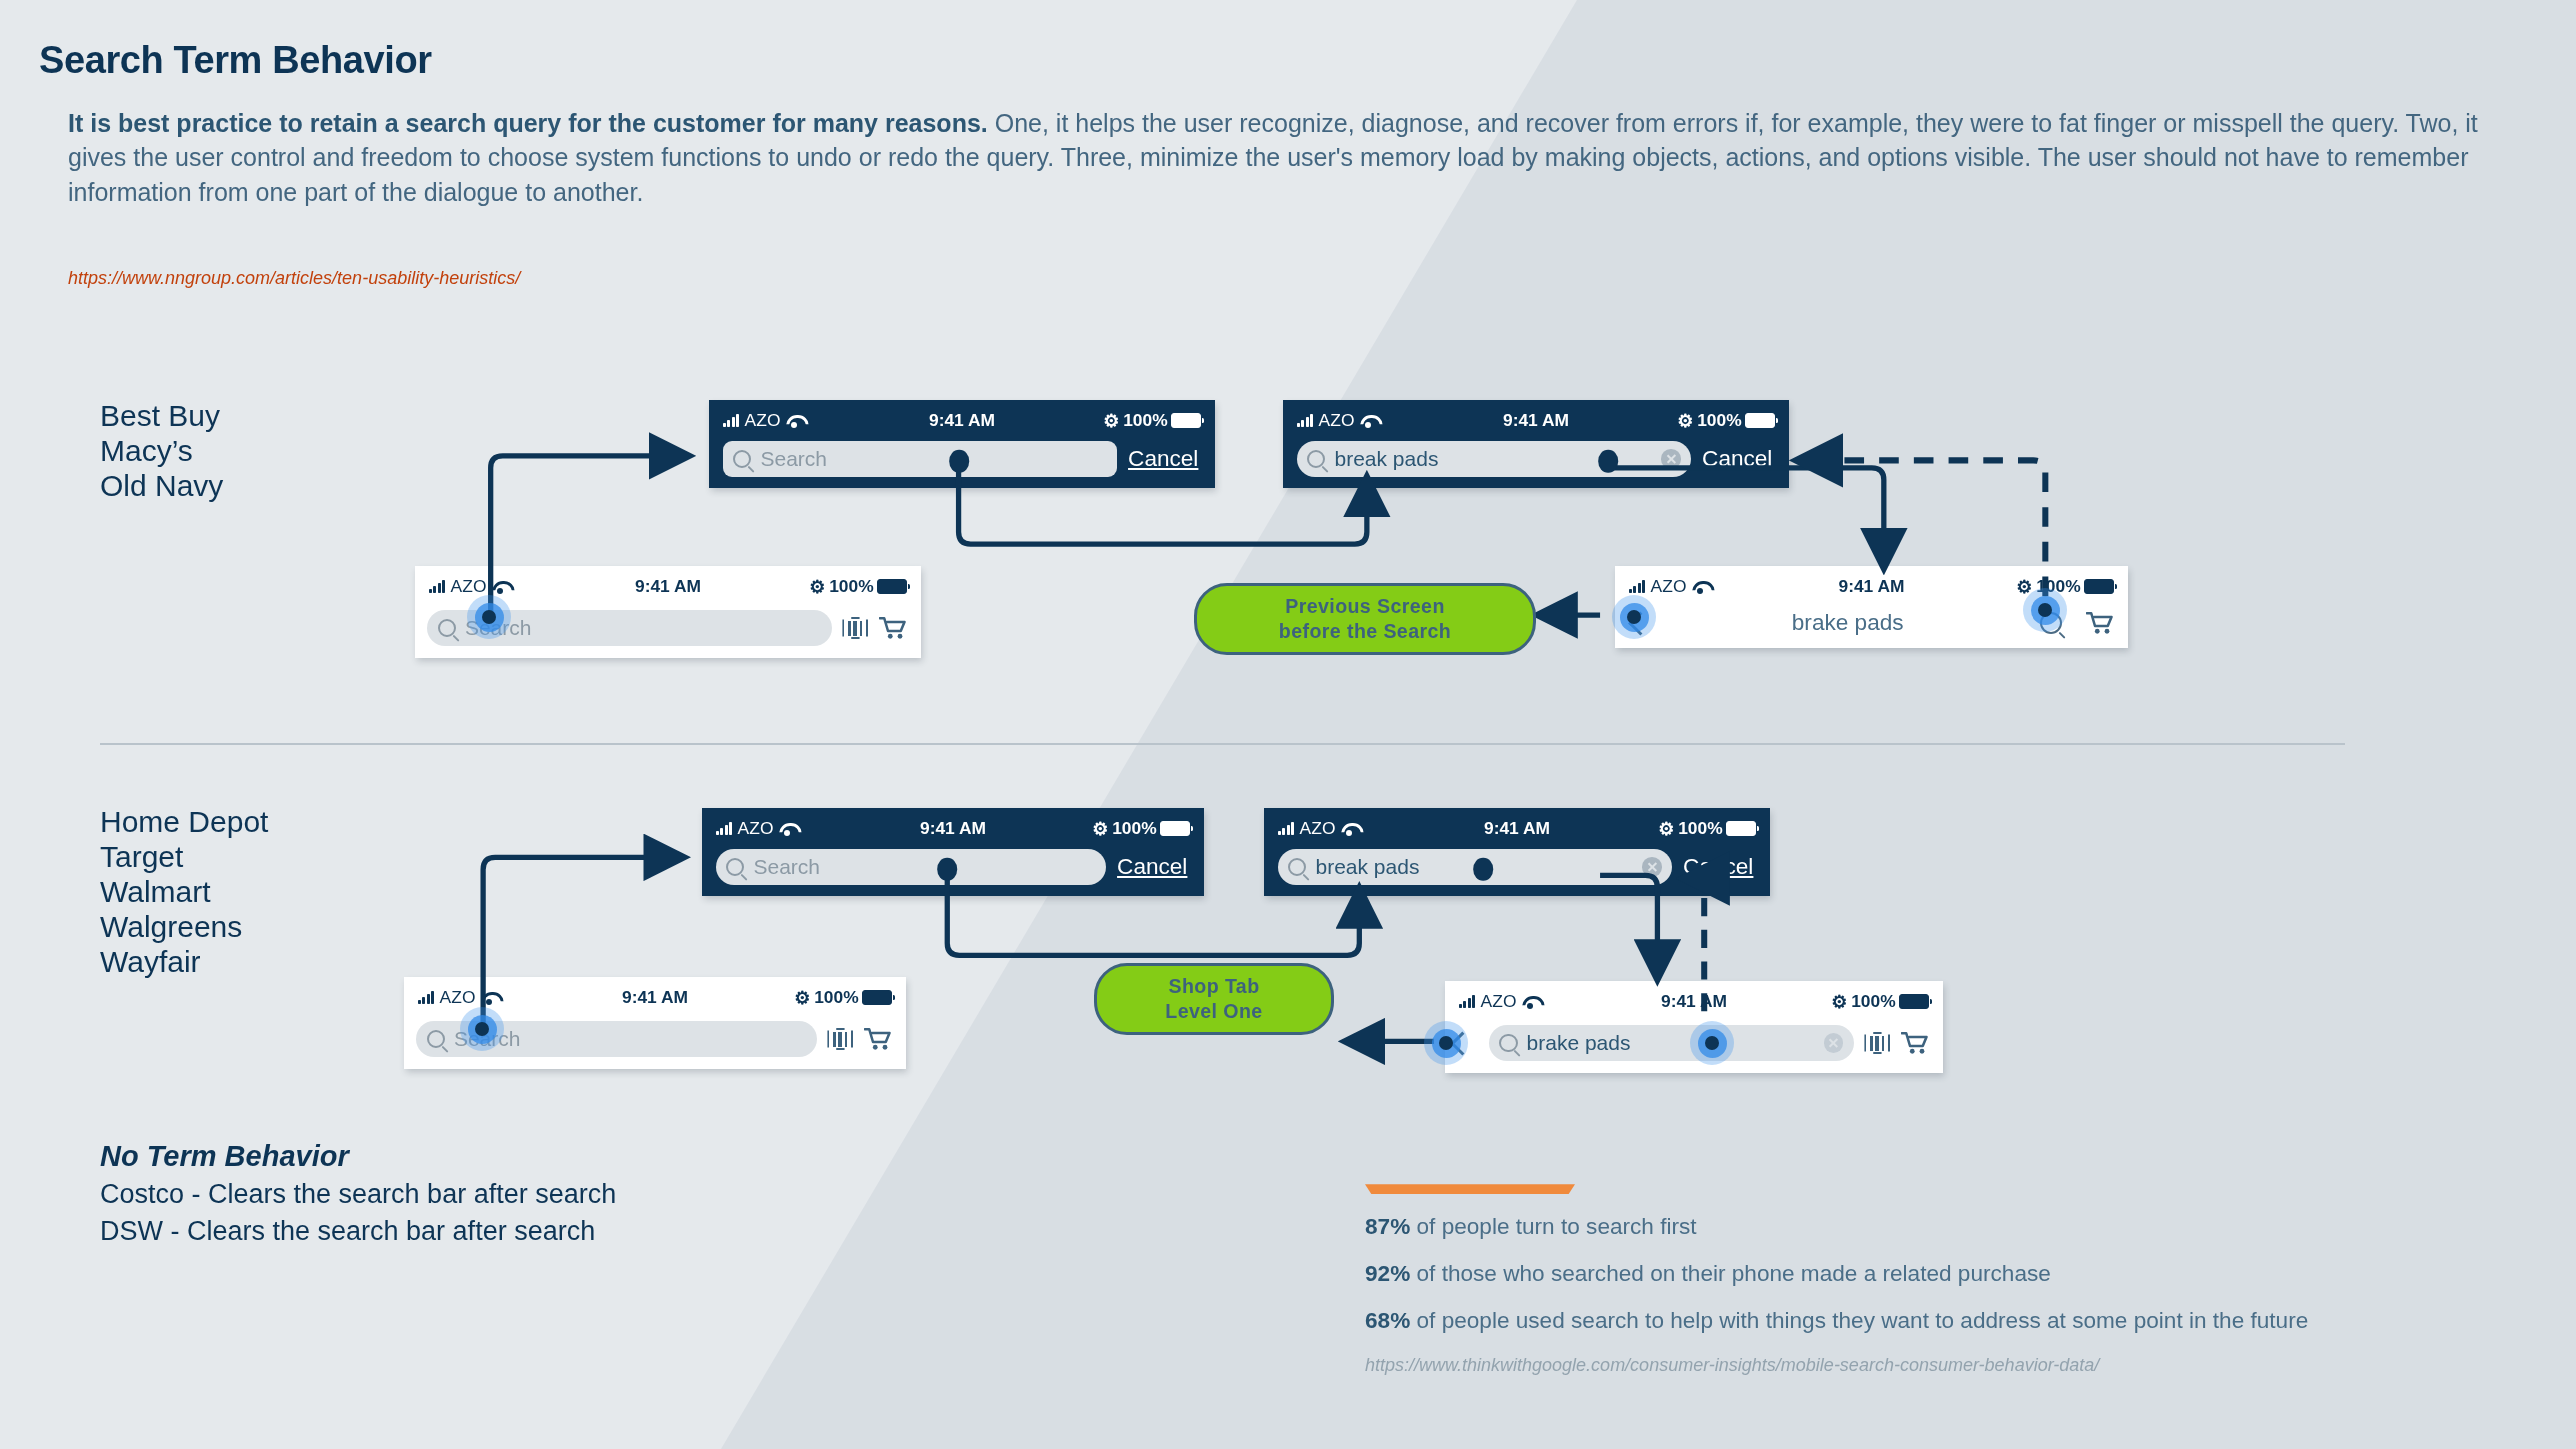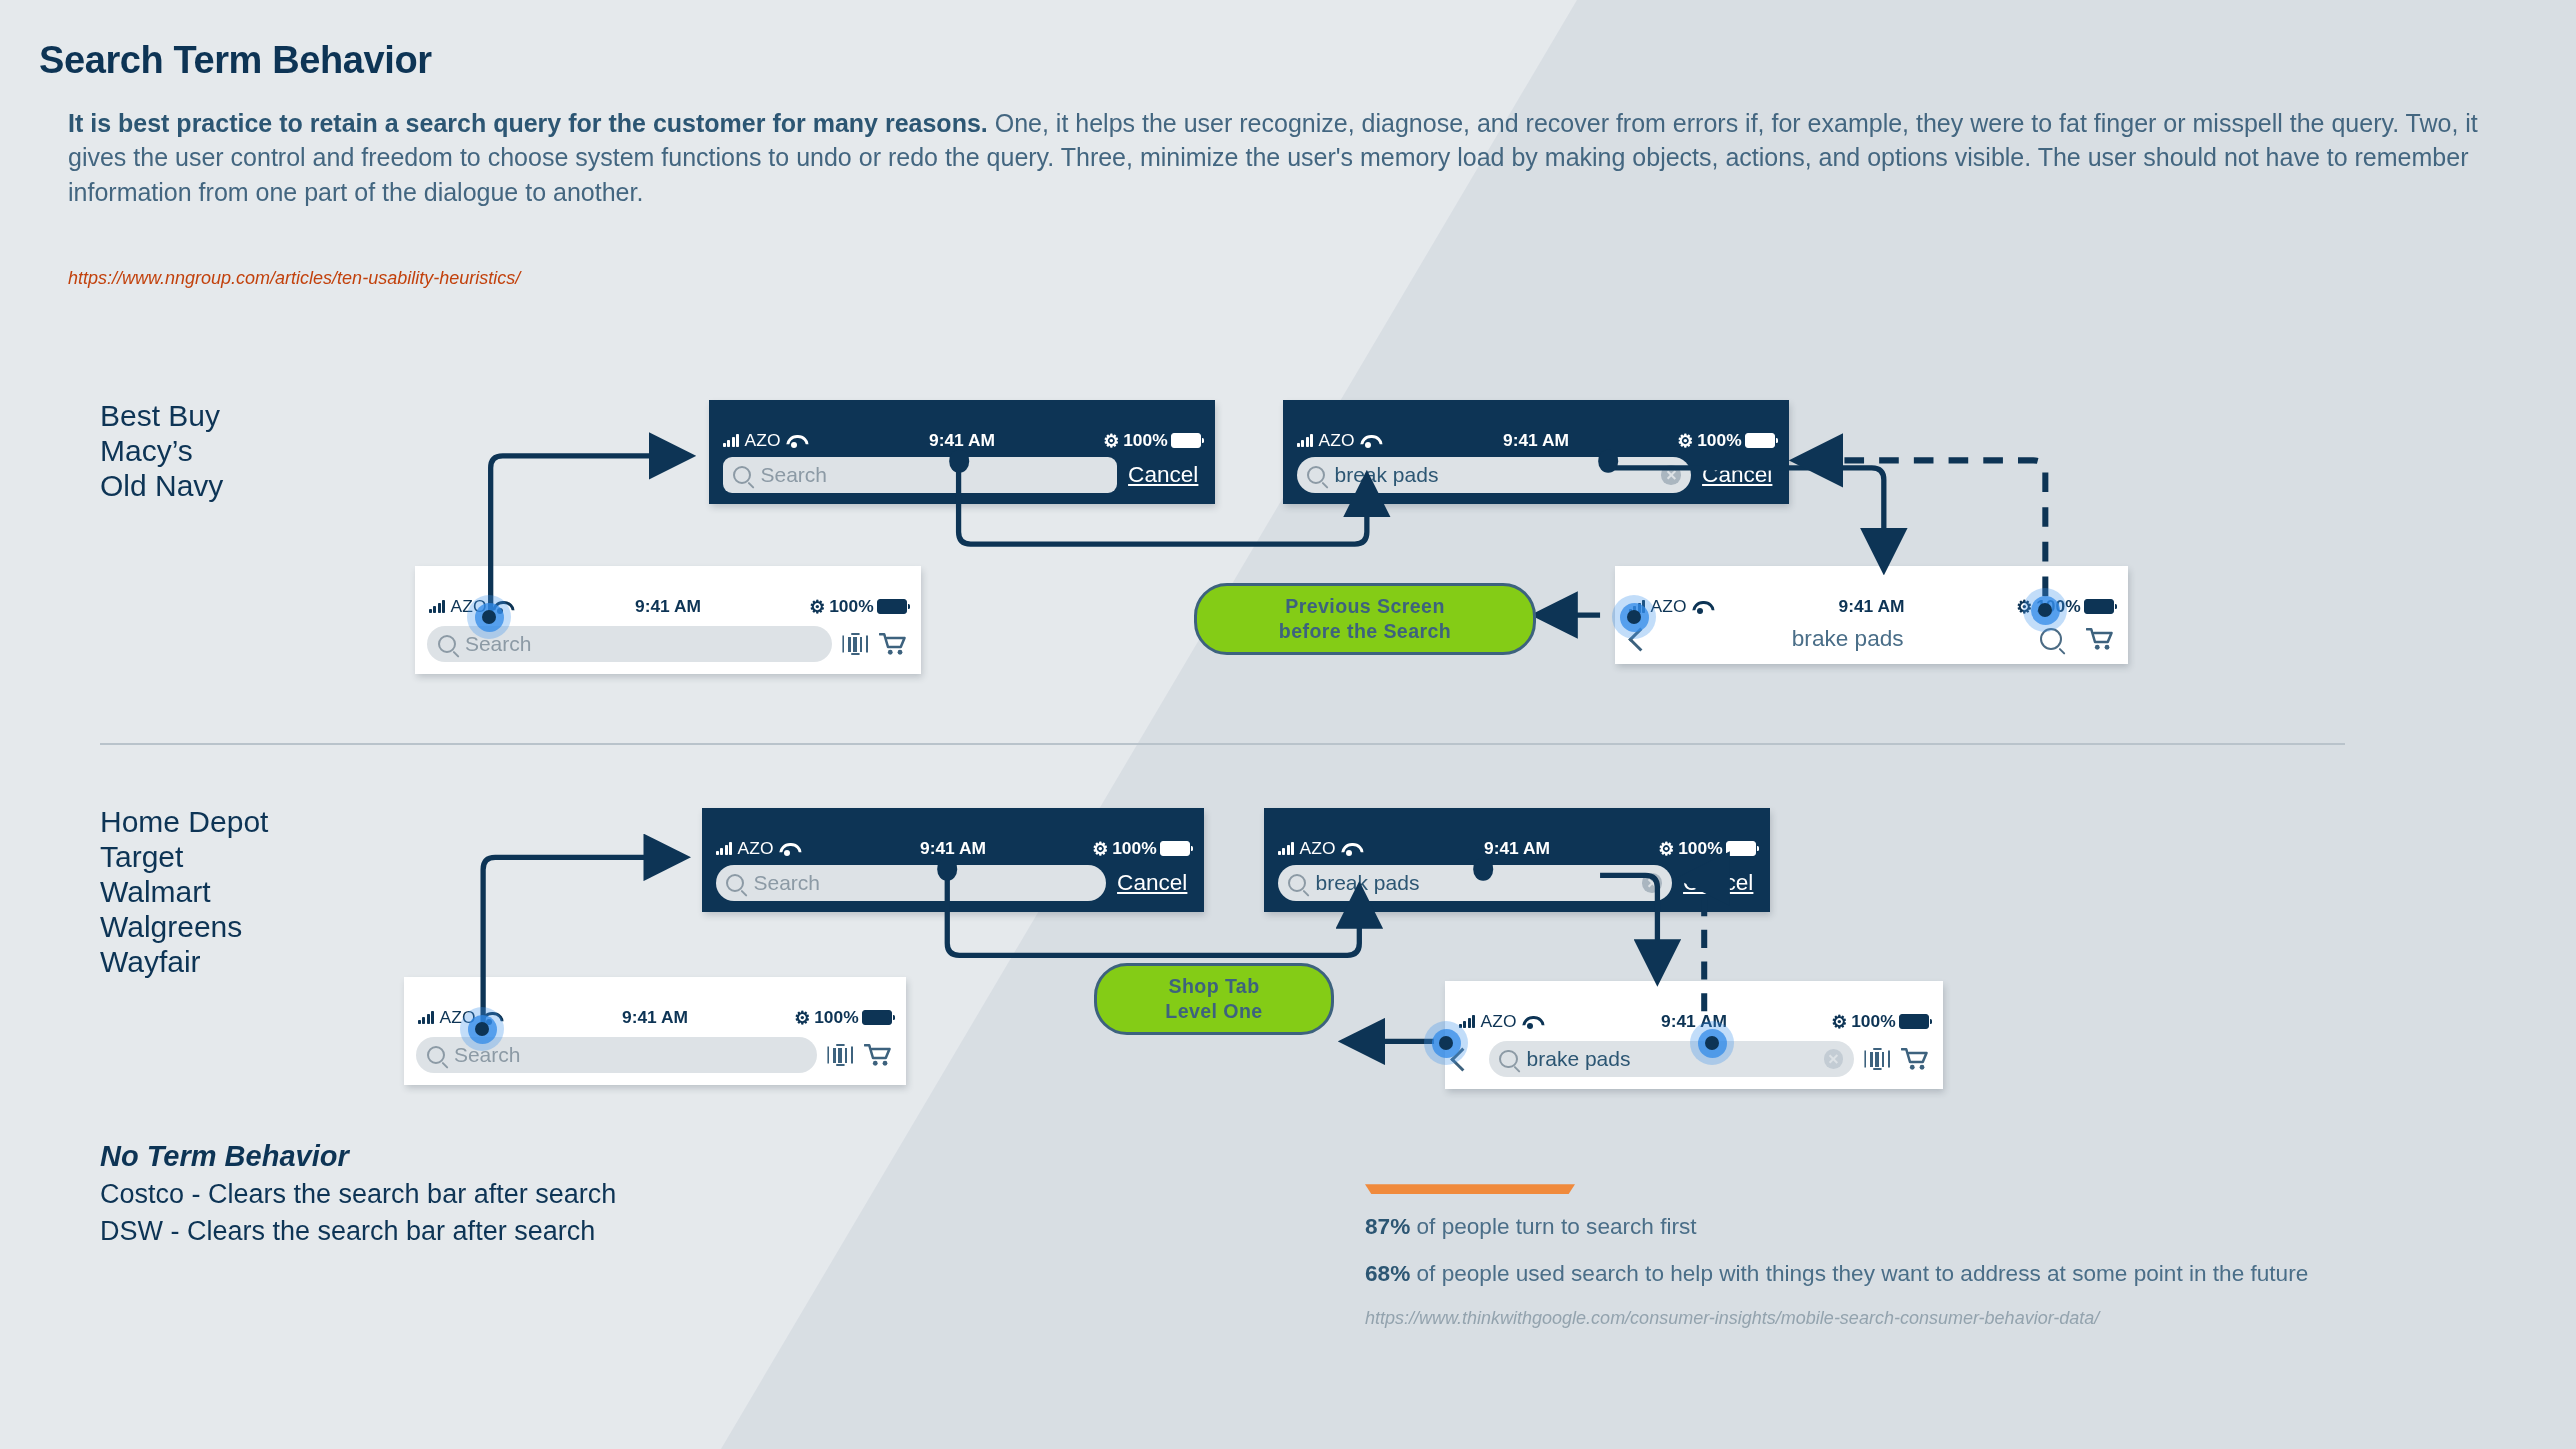--- a/index.html
+++ b/index.html
@@ -48,24 +48,23 @@
     position:absolute;left:100px;top:743px;width:2245px;height:1.5px;
     background:#b9c3cb;
   }
 
   
   .mock{position:absolute;box-shadow:2.3px 3.8px 6.8px rgba(40,55,70,.22);}
   .mock-dark{background:#0d3455;}
   .mock-light{background:#ffffff;}
 
   .statusbar{
-    height:33px;display:flex;align-items:center;
+    height:41px;display:flex;align-items:center;
     padding:0 13.6px;font-size:17.4px;font-weight:bold;
     position:relative;
-    margin-top:24px;
   }
   .statusbar .left{display:flex;align-items:center;gap:5.3px;}
   .statusbar .mid{
     position:absolute;left:0;right:0;text-align:center;
     font-size:17.4px;font-weight:bold;pointer-events:none;
   }
   .statusbar .right{
     margin-left:auto;display:flex;align-items:center;gap:3.8px;
     position:relative;z-index:2;
   }
@@ -545,16 +544,17 @@
 
 <div id="no-term">
   <div class="hd">No Term Behavior</div>
   <div class="ln">Costco - Clears the search bar after search</div>
   <div class="ln">DSW - Clears the search bar after search</div>
 </div>
 
 <div id="google-box">
   <div class="rule"></div>
   <div class="stat"><b>87%</b><span> of people turn to search first</span></div>
+  <div class="stat"><b>92%</b><span> of those who searched on their phone made a related purchase</span></div>
   <div class="stat"><b>68%</b><span> of people used search to help with things they want to address at some point in the future</span></div>
   <div class="src">https://www.thinkwithgoogle.com/consumer-insights/mobile-search-consumer-behavior-data/</div>
 </div>
 
 
 </body></html>

